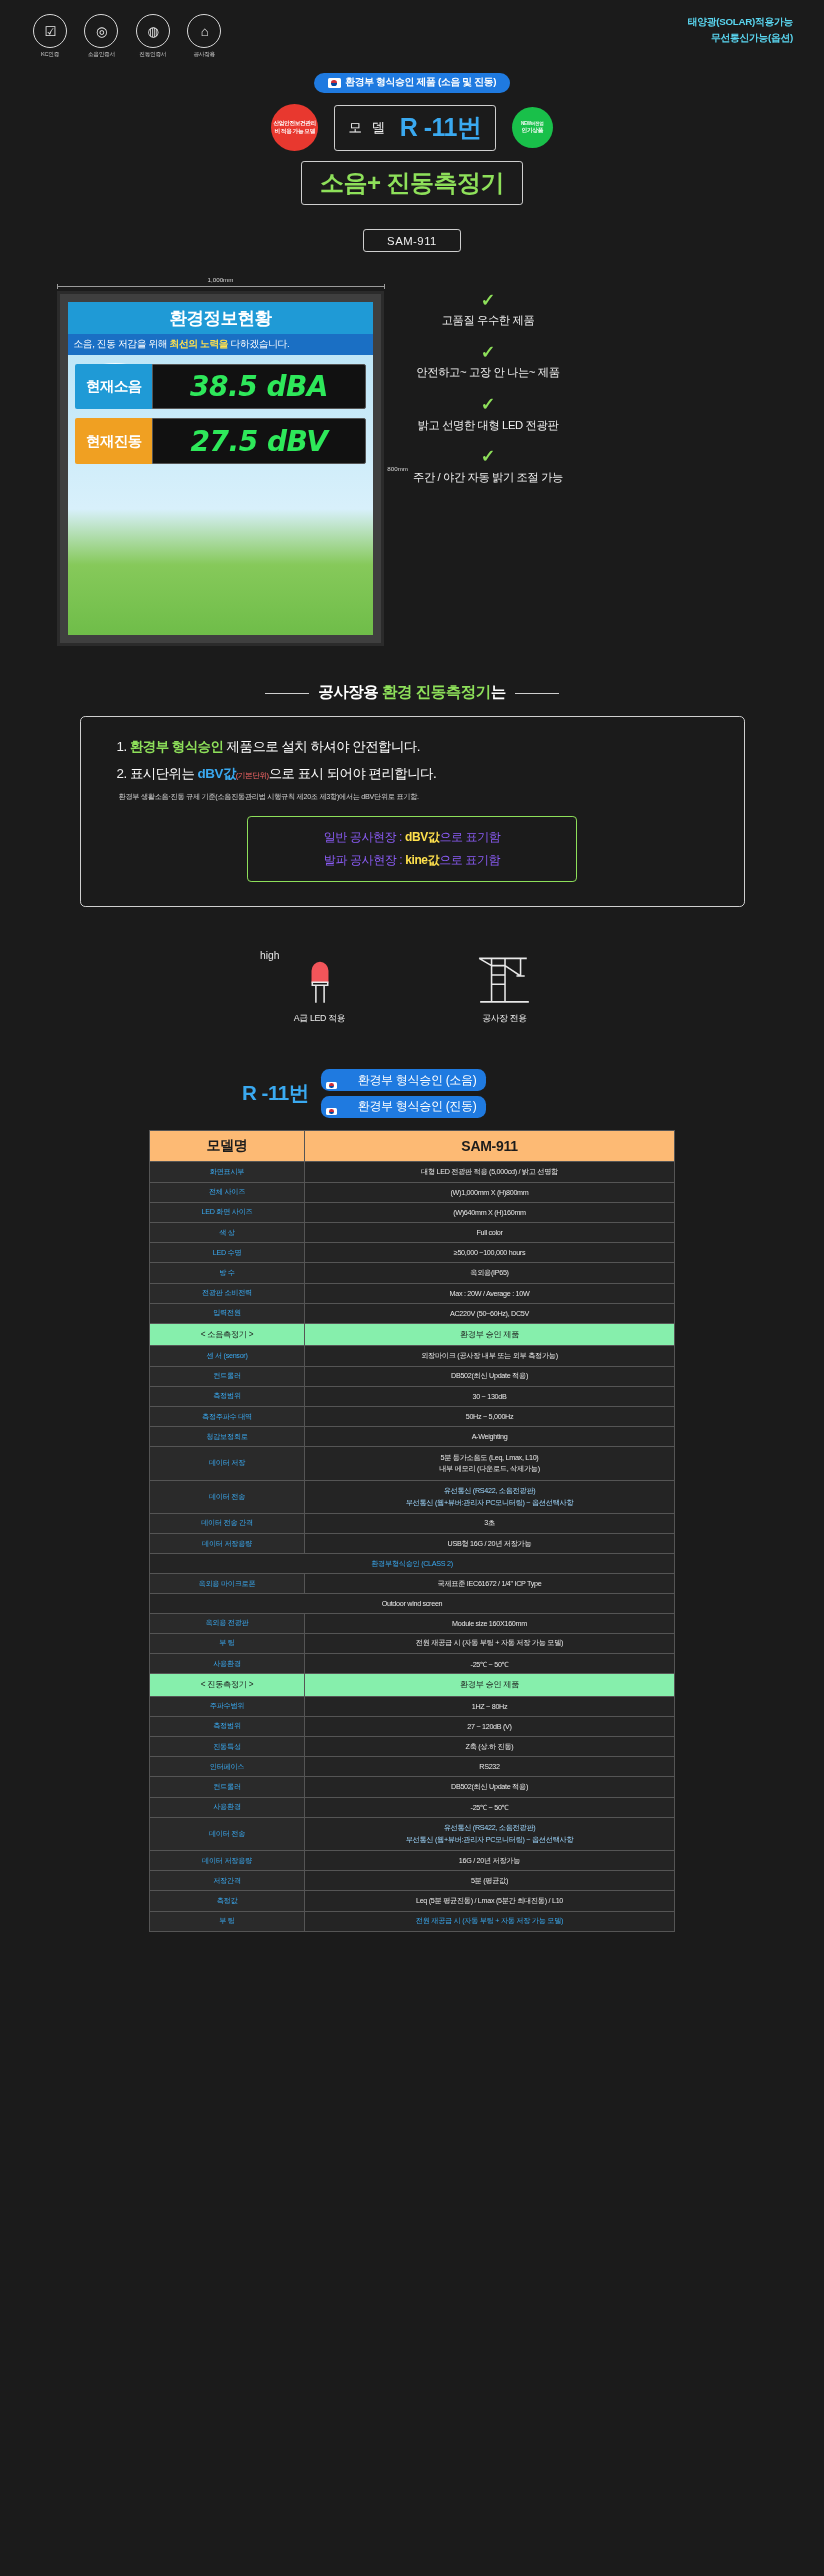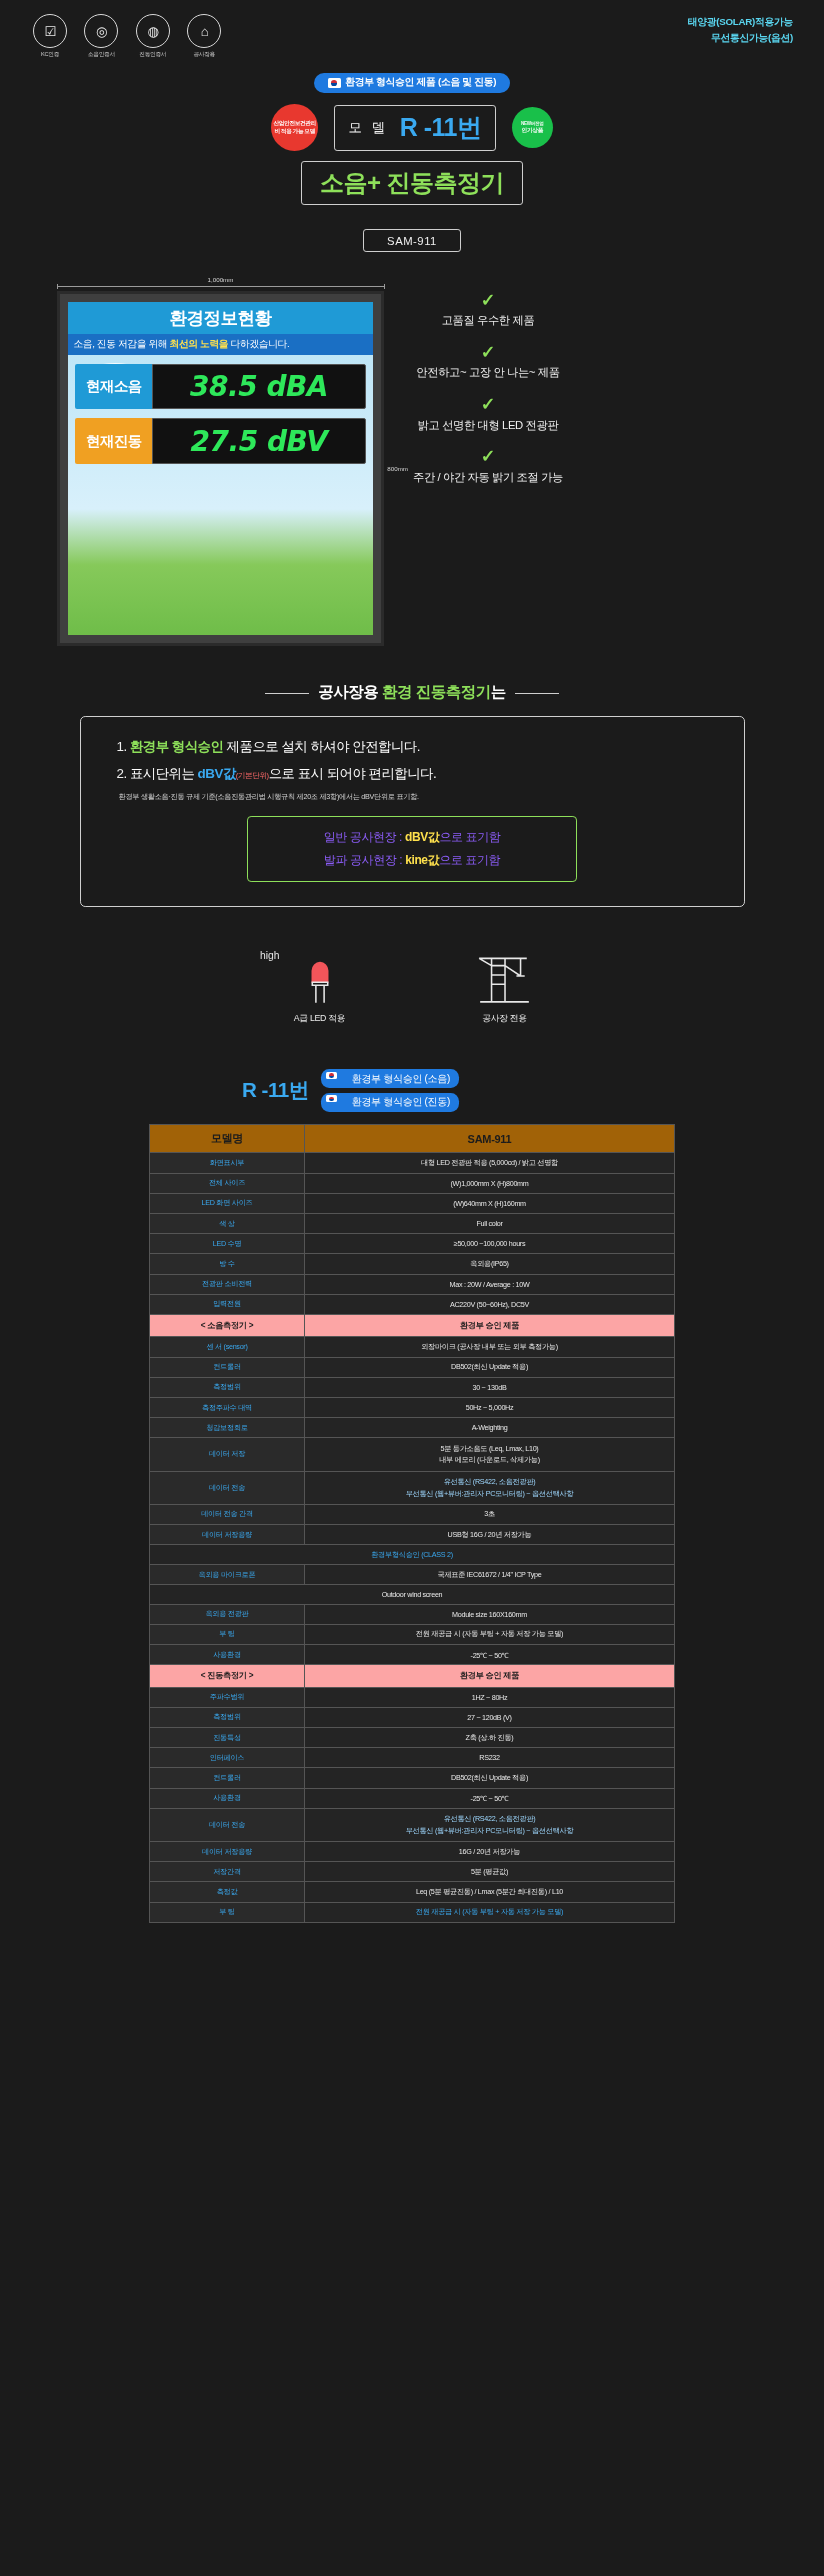--- a/index.html
+++ b/index.html
@@ -119,31 +119,31 @@
   
   .features { display:flex; justify-content:center; gap:72px; margin-top:36px; }
   .feature { width:113px; text-align:center; }
   .feat-ico { height:62px; display:flex; align-items:flex-end; justify-content:center; margin-bottom:8.2px;}
   .feature .cap { font-size:8.8px; color:#ececec; letter-spacing:-0.3px; }
 
   
   .spec-head { display:flex; align-items:center; gap:12.4px; justify-content:flex-start; padding:44px 0 7.2px 242px;}
   .spec-model { font-size:20.6px; font-weight:bold; color:#3aa9f0; letter-spacing:-0.5px;}
   .pill-col { display:flex; flex-direction:column; gap:4.1px; }
-  .pill { background:#1f7ae0; color:#fff; border-radius:8.2px; padding:2.6px 9.3px 2.6px 5.2px; font-size:10px;
-    display:flex; align-items:flex-start; gap:15px; letter-spacing:-0.3px;}
+  .pill { background:#1f7ae0; color:#fff; border-radius:8.2px; padding:2.6px 9.3px 2.6px 5.2px; font-size:12px;
+    display:flex; align-items:flex-end; gap:21px; letter-spacing:-0.3px;}
   .pill .kr-flag { width:10.3px;height:7.2px; }
   .pill .kr-flag:before{left:2.6px;top:1.5px;width:4.6px;height:4.6px;}
 
   table.spec { width:526px; margin:5.2px auto 0 auto; border-collapse:collapse; }
   table.spec td { border:0.5px solid #555; padding:4.6px 4.1px; font-size:7.2px; letter-spacing:-0.3px; }
   td.k { width:155px; background:#2a2a2a; color:#3aa9f0; text-align:center; }
   td.v { background:#242424; color:#eaeaea; text-align:center; }
-  tr.head td { background:#a16207; color:#1c1c1c; font-weight:bold; font-size:11px; text-align:center; padding:6.2px 4.1px;}
-  tr.sec td { background:#fca5a5; color:#1c1c1c; font-weight:bold; font-size:8.2px; text-align:center; padding:5.2px 4.1px;}
+  tr.head td { background:#fdba74; color:#1c1c1c; font-weight:bold; font-size:14px; text-align:center; padding:6.2px 4.1px;}
+  tr.sec td { background:#86efac; color:#1c1c1c; font-weight:normal; font-size:8.2px; text-align:center; padding:5.2px 4.1px;}
   .v2 { line-height:1.6; }
 </style>
 </head>
 <body>
 
 <div class="page">
 
   <div class="topbar">
     <div class="cert-row">
       <div class="cert">

